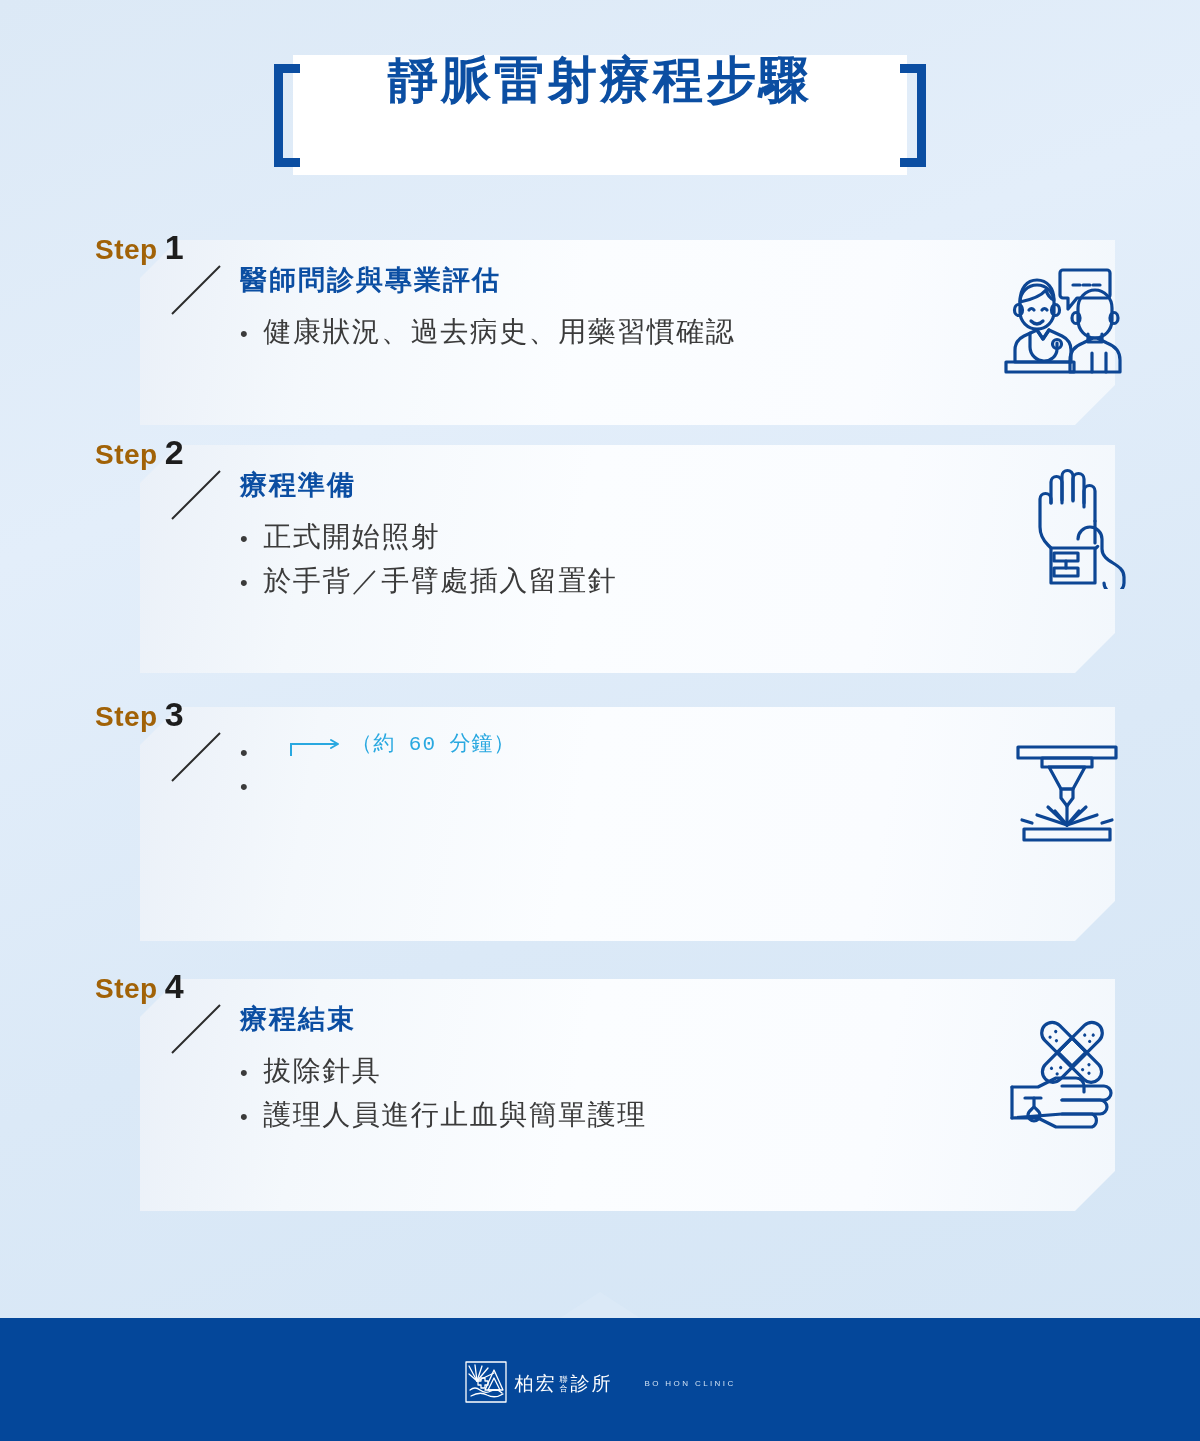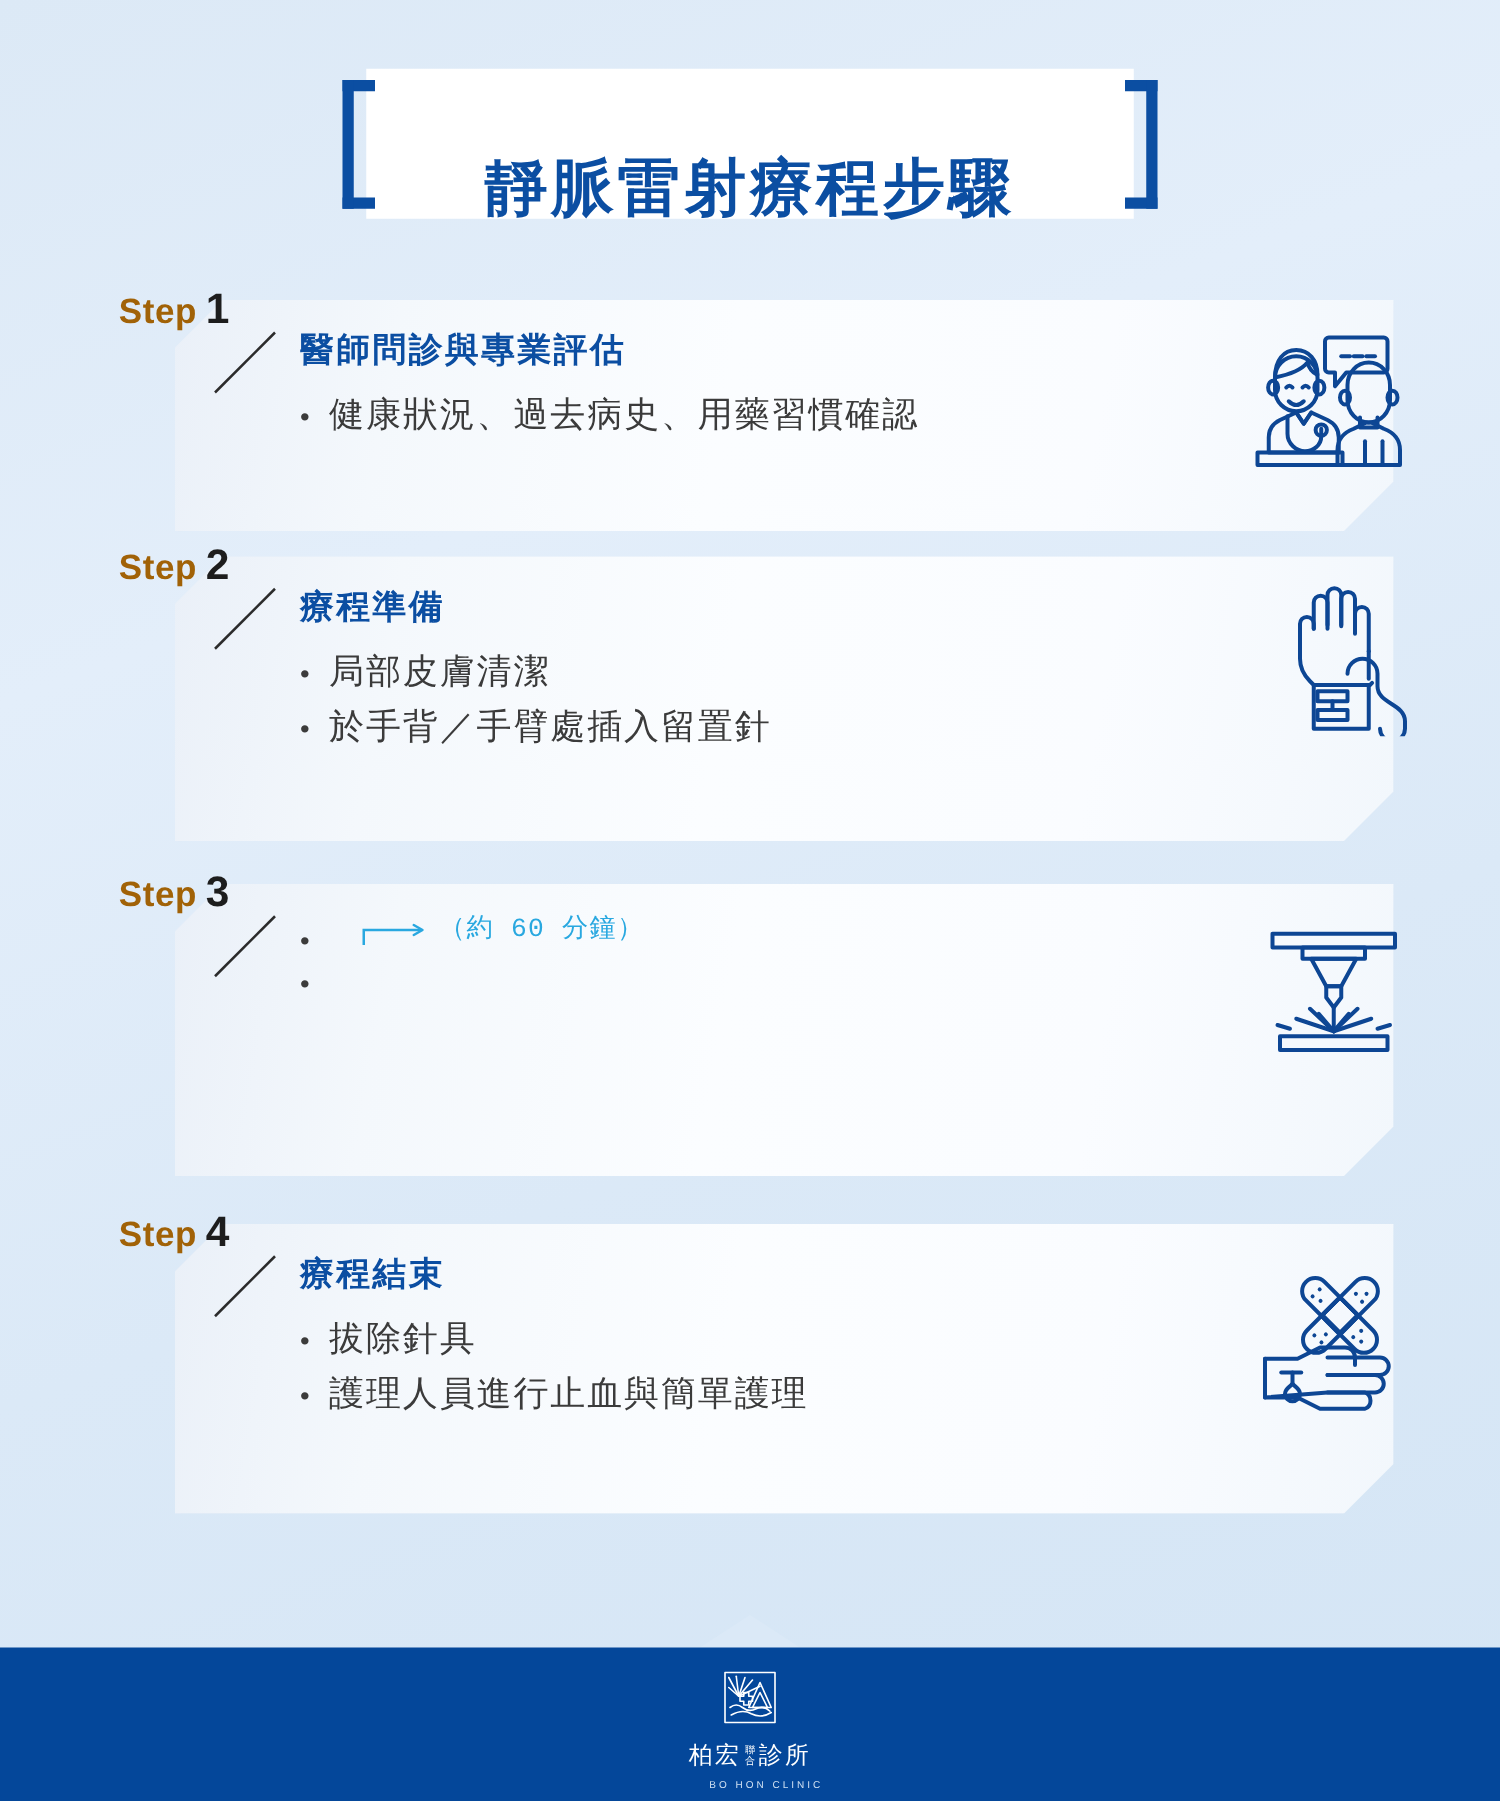--- a/index.html
+++ b/index.html
@@ -23,21 +23,21 @@
     display: flex;
     align-items: center;
     justify-content: center;
   }
   .title-banner {
     position: relative;
     width: 614px;
     height: 120px;
     background: #ffffff;
     display: flex;
-    align-items: flex-end;
+    align-items: flex-start;
     justify-content: center;
   }
   .title-text {
     font-size: 50px;
     font-weight: bold;
     color: #0b4ea2;
     letter-spacing: 3px;
     line-height: 1;
   }
   .bracket {
@@ -178,21 +178,21 @@
   }
   .footer-notch {
     position: absolute;
     left: 0; right: 0;
     bottom: 123px;
     height: 26px;
     pointer-events: none;
   }
   .logo {
     display: flex;
-    flex-direction: column;
+    flex-direction: row;
     align-items: center;
     gap: 6px;
     transform: translateY(4px);
   }
   .logo-name {
     display: flex;
     align-items: center;
     color: #ffffff;
     font-size: 19px;
     letter-spacing: 2px;
@@ -292,21 +292,21 @@
     <div class="slash">
       <svg width="56" height="56" viewBox="0 0 56 56">
           <line x1="4" y1="52" x2="52" y2="4" stroke="#2b2b2b" stroke-width="2"></line>
         </svg>
     </div>
     <div class="card-body">
       <div class="card-title">療程準備</div>
       <ul class="bullets">
         <li>
           <span class="dot">•</span>
-          <span>局部皮膚清潔</span>
+          <span>正式開始照射</span>
         </li>
         <li>
           <span class="dot">•</span>
           <span>於手背／手臂處插入留置針</span>
         </li>
       </ul>
     </div>
     <div class="step-icon">
       <svg width="120" height="122" viewBox="0 0 120 122" fill="none" stroke="#0d4694" stroke-width="3.2" stroke-linecap="round" stroke-linejoin="round">
 

